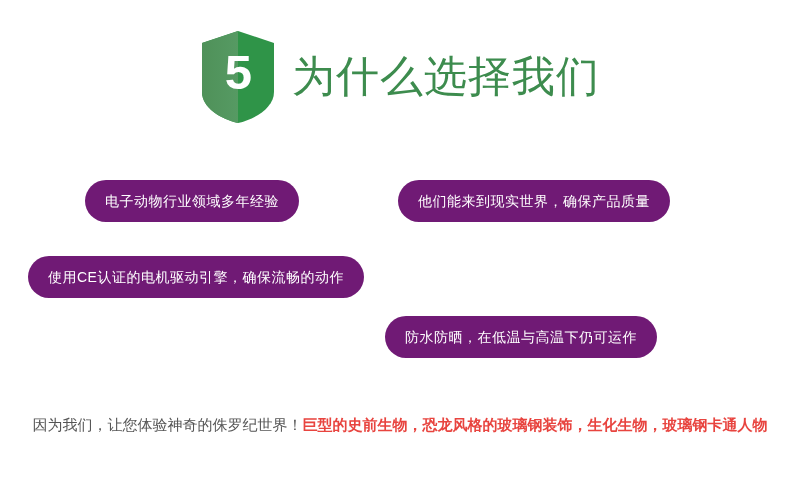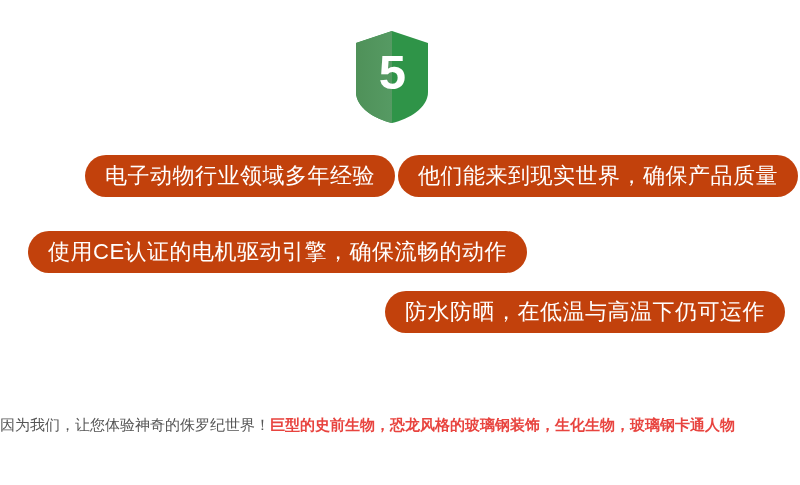--- a/index.html
+++ b/index.html
@@ -66,46 +66,47 @@
     font-size: 43px;
     line-height: 1.1;
     letter-spacing: 1px;
     font-weight: normal;
     white-space: nowrap;
   }
 
   
   .pill {
     position: absolute;
-    background: #c2410c;
+    background: #701a75;
     color: #ffffff;
     border-radius: 999px;
     display: flex;
     align-items: center;
     justify-content: center;
-    font-size: 22px;
+    font-size: 14px;
     line-height: 1;
     white-space: nowrap;
     letter-spacing: 0.5px;
     box-sizing: border-box;
     height: 42px;
     padding: 0 20px;
+    margin-top: 25px;
   }
   .pill-1 { left: 85px;  top: 155px; }
   .pill-2 { left: 398px; top: 155px; }
   .pill-3 { left: 28px;  top: 231px; text-align: center; }
   .pill-4 { left: 385px; top: 291px; }
   .pill-5 { left: 52px;  top: 344px; }
 
   
   .footer {
     position: absolute;
     left: 0;
     top: 413px;
-    width: 633px;
+    width: 800px;
     text-align: center;
     font-size: 15px;
     line-height: 23px;
     color: #555555;
   }
   .footer-line {
     white-space: nowrap;
   }
   .footer-highlight {
     color: #e8443f;
@@ -124,20 +125,21 @@
           <linearGradient id="shieldLeft" x1="0" y1="0" x2="1" y2="0">
             <stop offset="0%" stop-color="#4f9159"></stop>
             <stop offset="100%" stop-color="#569a63"></stop>
           </linearGradient>
         </defs>
         <path d="M38 1 L74 13 C74 13 74 58 74 62 C74 78 55 89 38 93 C21 89 2 78 2 62 C2 58 2 13 2 13 Z" fill="#2f9448"></path>
         <path d="M38 1 L2 13 C2 13 2 58 2 62 C2 78 21 89 38 93 Z" fill="url(#shieldLeft)"></path>
       </svg>
       <div class="badge-number">5</div>
     </div>
+    <div class="header-title">为什么选择我们</div>
   </div>
 
   <div class="pill pill-1">
     <span>电子动物行业领域多年经验</span>
   </div>
   <div class="pill pill-2">
     <span>他们能来到现实世界，确保产品质量</span>
   </div>
   <div class="pill pill-3">
     <span>使用CE认证的电机驱动引擎，确保流畅的动作</span>

